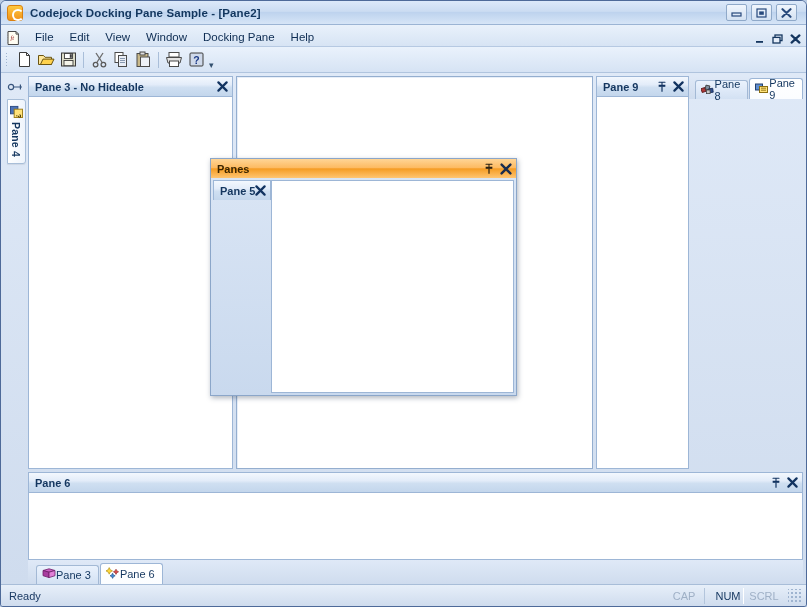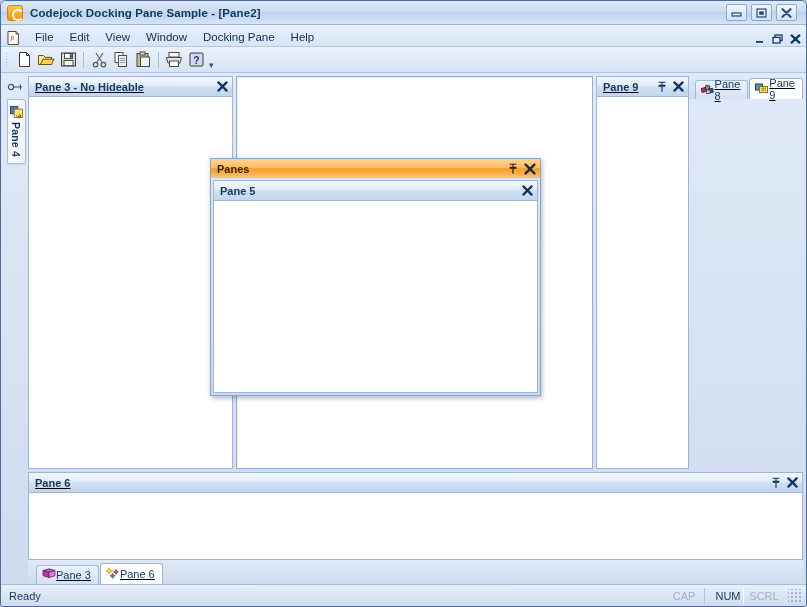--- a/index.html
+++ b/index.html
@@ -99,21 +99,21 @@
     writing-mode:vertical-rl;
     background:linear-gradient(to right,#ffffff,#eef4fc);
     border:1px solid #a8bed8;border-radius:0 3px 3px 0;
     font-size:10.5px;color:#13365f;
     padding:5px 2px 6px 2px;
     display:flex;align-items:center;gap:4px;
     box-shadow:0 1px 1px rgba(0,0,0,.07);
   }
   .vtab .vt-label{font-weight:bold;letter-spacing:.2px;}
 
-  #dock-area{flex:1 1 auto;display:flex;flex-direction:column;min-width:0;text-decoration:underline;}
+  #dock-area{flex:1 1 auto;display:flex;flex-direction:column;min-width:0;}
   #dock-row{flex:1 1 auto;display:flex;flex-direction:row;min-height:0;}
 
   
   .pane{display:flex;flex-direction:column;min-width:0;min-height:0;}
   .pane-caption{
     height:20px;flex:0 0 20px;display:flex;align-items:center;
     padding:0 4px 0 6px;
     background:linear-gradient(to bottom,#f3f8fe 0%,#e3ecf9 40%,#cfdff1 55%,#c3d6ec 100%);
     border:1px solid #9db6d6;border-bottom:none;
     color:#14365f;font-size:11px;font-weight:bold;white-space:nowrap;
@@ -156,36 +156,36 @@
     border-color:#9db6d6;
     font-weight:normal;
   }
 
   
   #bottom-dock{flex:0 0 112px;display:flex;flex-direction:column;margin-top:3px;}
   #pane6{flex:1 1 auto;}
 
   
   #float-panes{
-    position:absolute;left:209px;top:85px;width:331px;height:238px;
+    position:absolute;left:209px;top:85px;width:307px;height:238px;
     background:linear-gradient(to bottom,#dbe6f5,#c9d9ee);
     border:1px solid #8ba6c9;
     box-shadow:1px 2px 5px rgba(28,45,72,.35);
     display:flex;flex-direction:column;
     padding:0 2px 2px 2px;
   }
   #float-caption{
     height:19px;flex:0 0 19px;display:flex;align-items:center;
     padding:0 4px 0 6px;
     background:linear-gradient(to bottom,#ffcd81 0%,#fcb košt 0%,#fdb95e 45%,#f59c24 50%,#ffc067 100%);
     color:#3b2500;font-size:11px;font-weight:bold;
     margin:0 -2px;
   }
   #float-body{flex:1 1 auto;display:flex;flex-direction:row;gap:3px;padding-top:2px;min-height:0;}
-  #float-left{flex:1 1 50%;display:flex;flex-direction:column;min-width:0;}
+  #float-left{flex:1 1 50%;display:flex;flex-direction:row;min-width:0;}
   #float-right{flex:1 1 50%;display:flex;flex-direction:column;gap:4px;min-width:0;}
   #pane10{flex:0 0 105px;display:flex;flex-direction:column;}
   #pane2{flex:1 1 auto;display:flex;flex-direction:column;}
 
   
   #main-tabstrip{
     height:24px;flex:0 0 24px;display:flex;align-items:flex-end;gap:1px;
     padding-left:8px;
     background:linear-gradient(to bottom,#dfe9f7,#cfdcee);
   }

